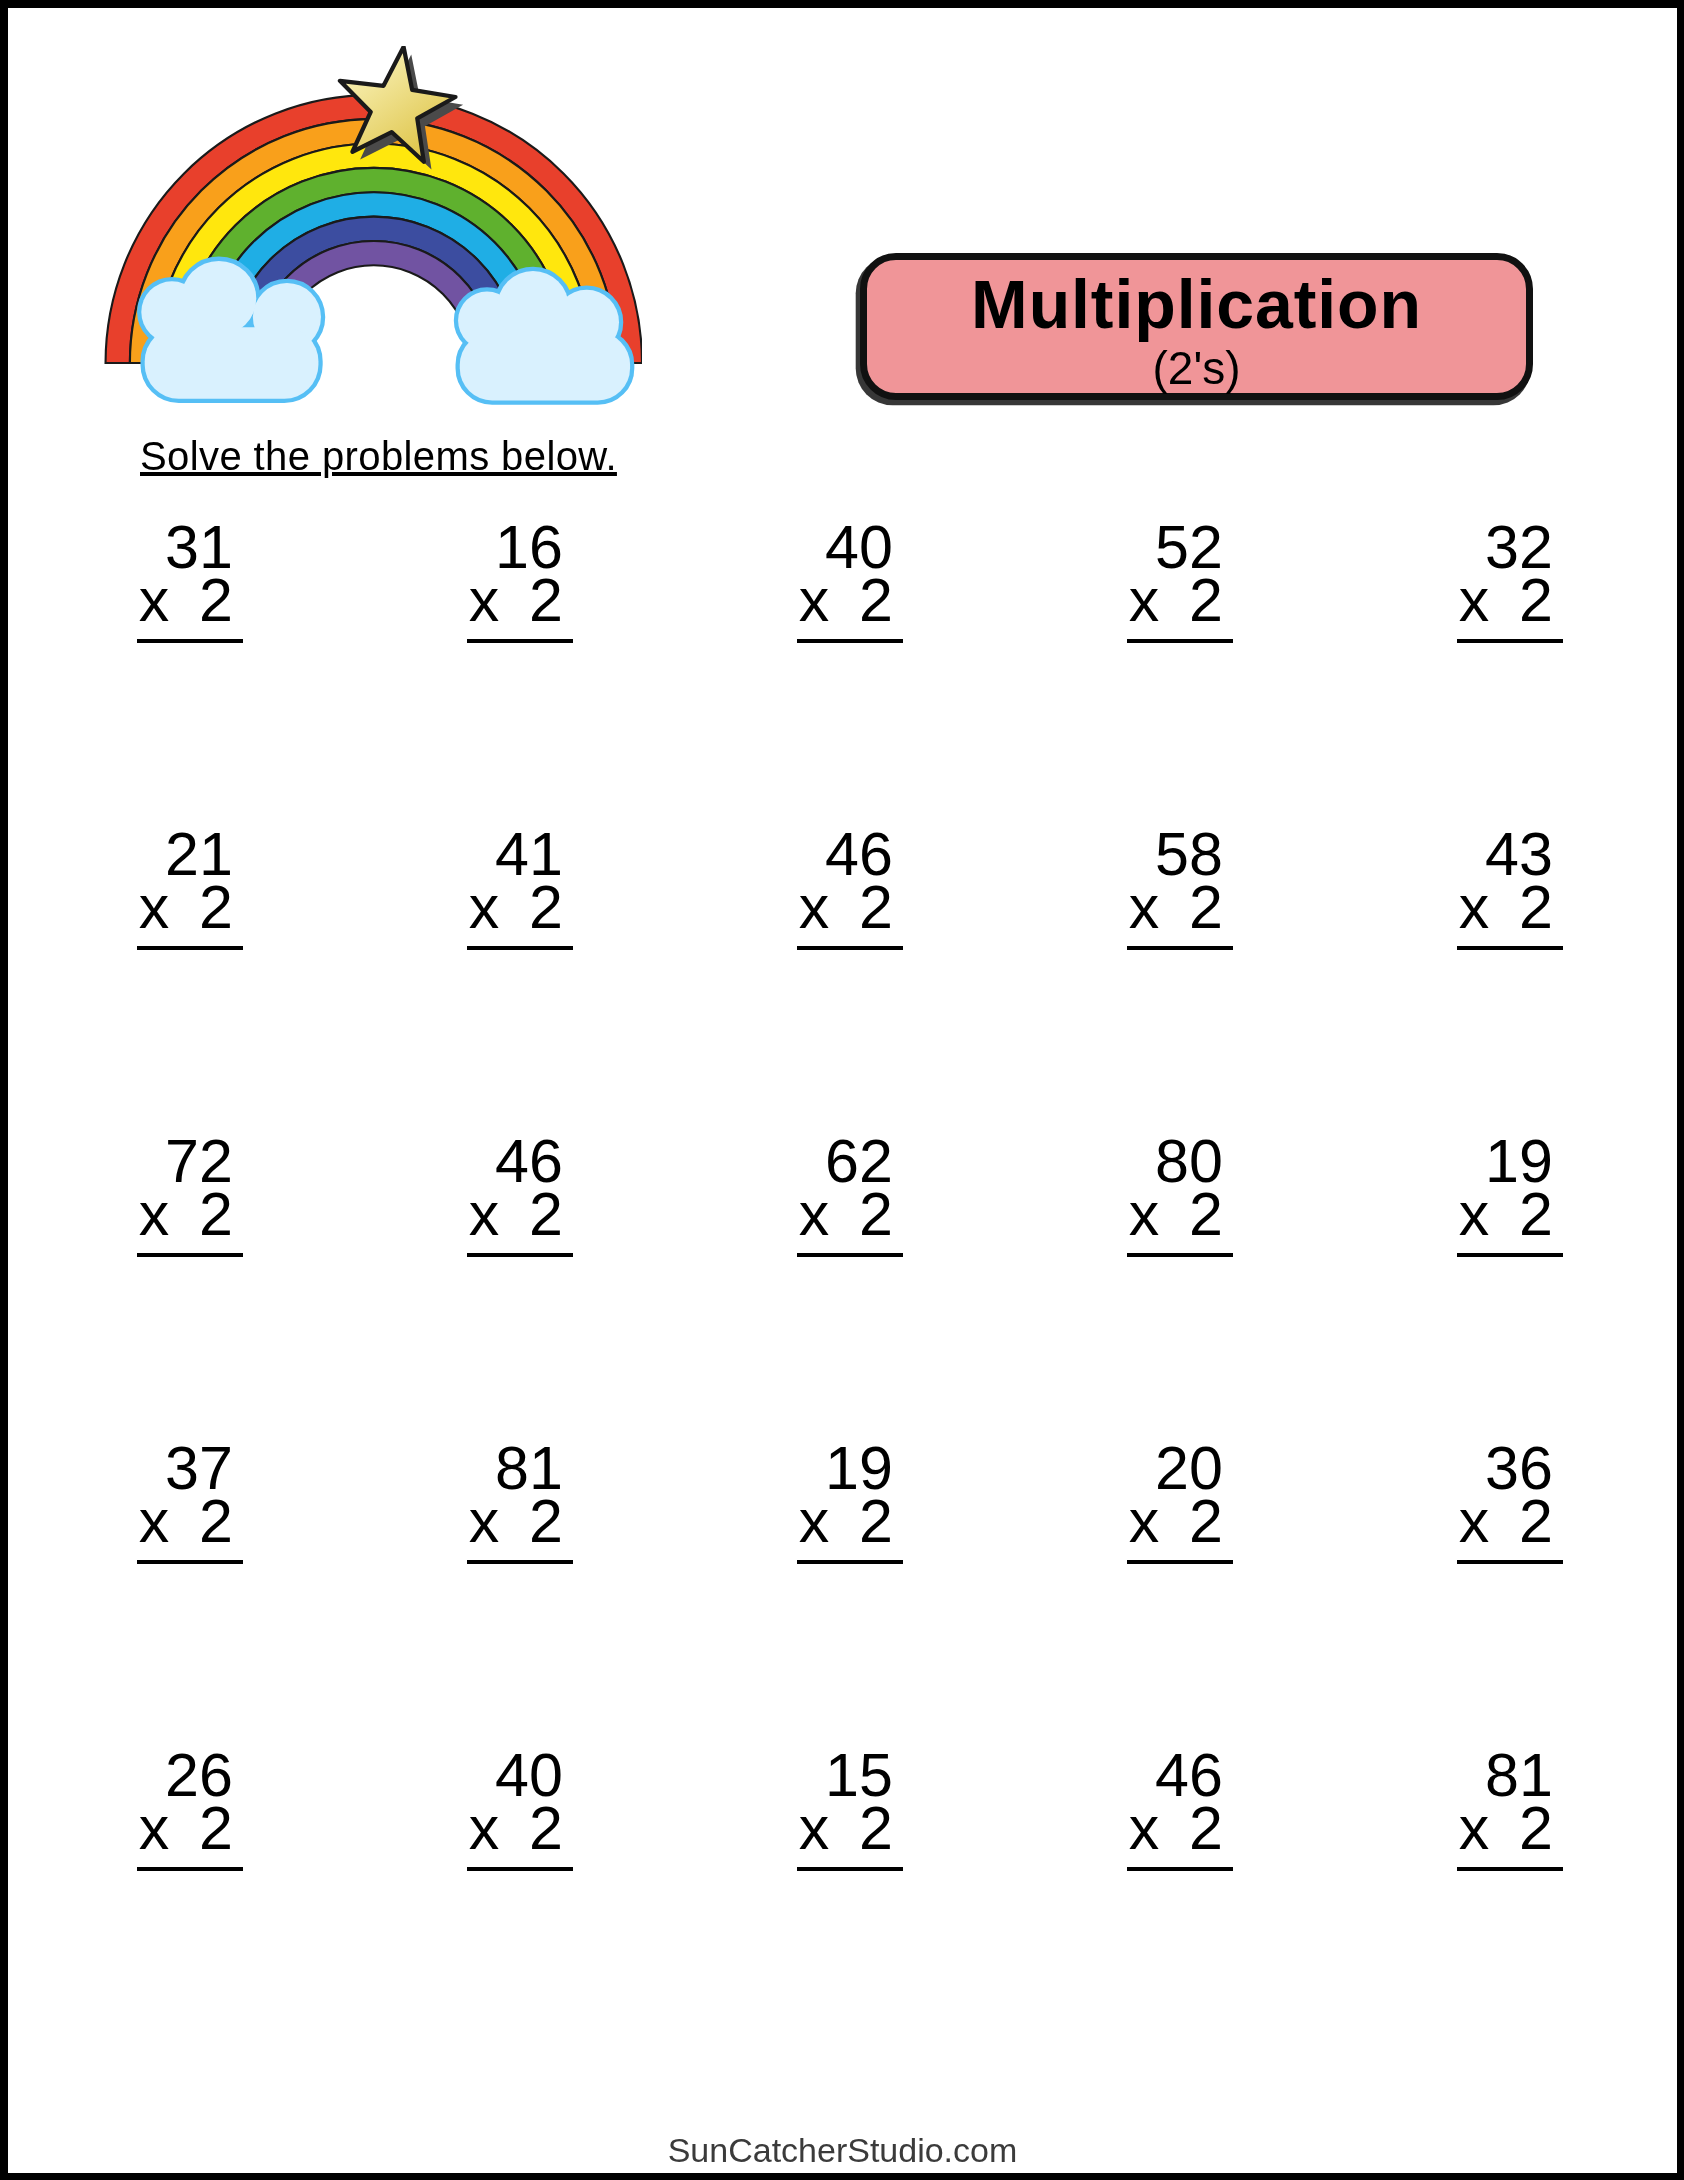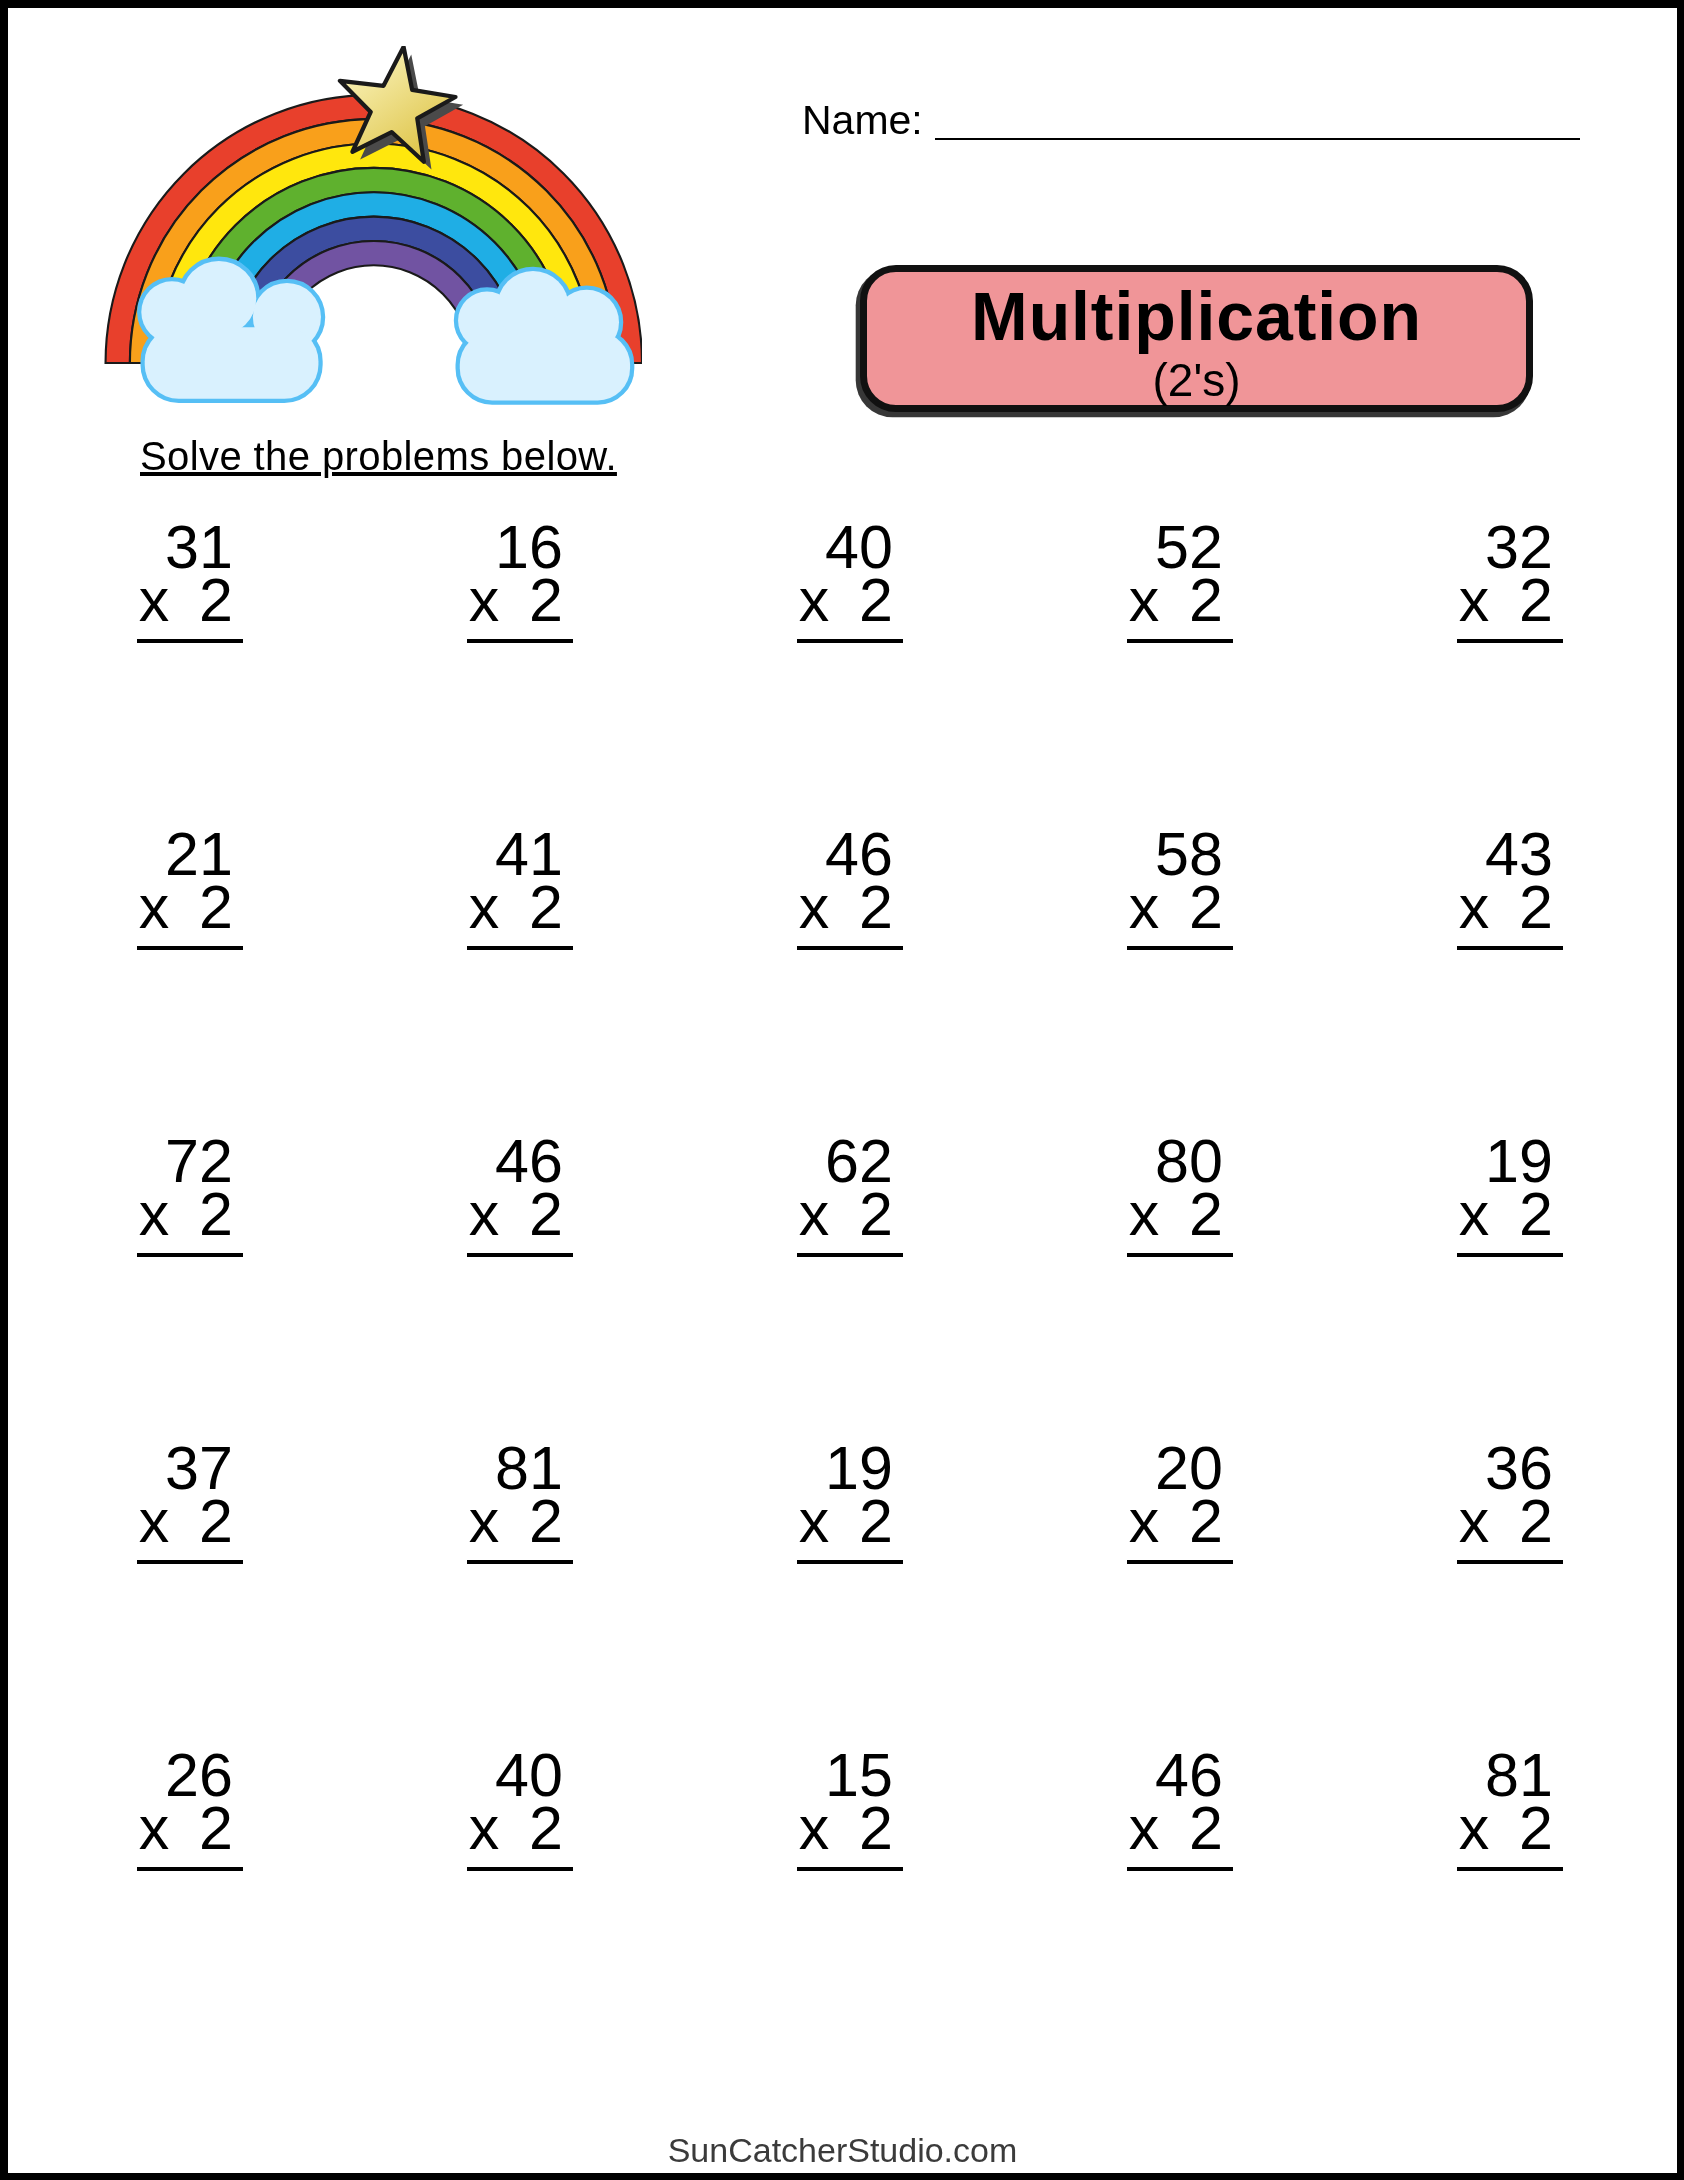--- a/index.html
+++ b/index.html
@@ -28,21 +28,20 @@
   .field-line{flex:1;border-bottom:2.6px solid #000;margin-bottom:4.3px;height:0;}
   
   .title-box{
     position:absolute;left:852px;top:245px;width:673px;height:147px;
     box-sizing:border-box;
     background:var(--titlebg,#F09598);
     border:7.7px solid #111;
     border-radius:36px;
     text-align:center;
     box-shadow:-3.4px 4.3px 0 0.9px rgba(20,20,20,0.85);
-    margin-top:12px;
   }
   .tb-title{font-weight:bold;font-size:68px;line-height:1;margin-top:10.2px;letter-spacing:0.9px;}
   .tb-sub{font-size:46px;line-height:1;margin-top:6.8px;display:flex;justify-content:center;gap:39px;}
   
   .problems-grid{
     position:absolute;left:17px;top:509px;width:1652px;
     display:grid;
     grid-template-columns:repeat(5,330px);
     grid-auto-rows:307px;
     justify-items:center;
@@ -104,24 +103,20 @@
       </g>
       <g>
         <use href="#cloudR" class="cloud-stroke"></use>
         <use href="#cloudR" class="cloud-fill"></use>
       </g>
     </svg>
   </div>
 
   <div class="instruction">Solve the problems below.</div>
 
-  <div class="field-row name">
-    <span class="field-label">Name:</span>
-    <span class="field-line"></span>
-  </div>
 
   <div class="title-box">
     <div class="tb-title">Multiplication</div>
     <div class="tb-sub">
       <span>(2's)</span>
     </div>
   </div>
 
   <div class="problems-grid">
       <div class="problem">

